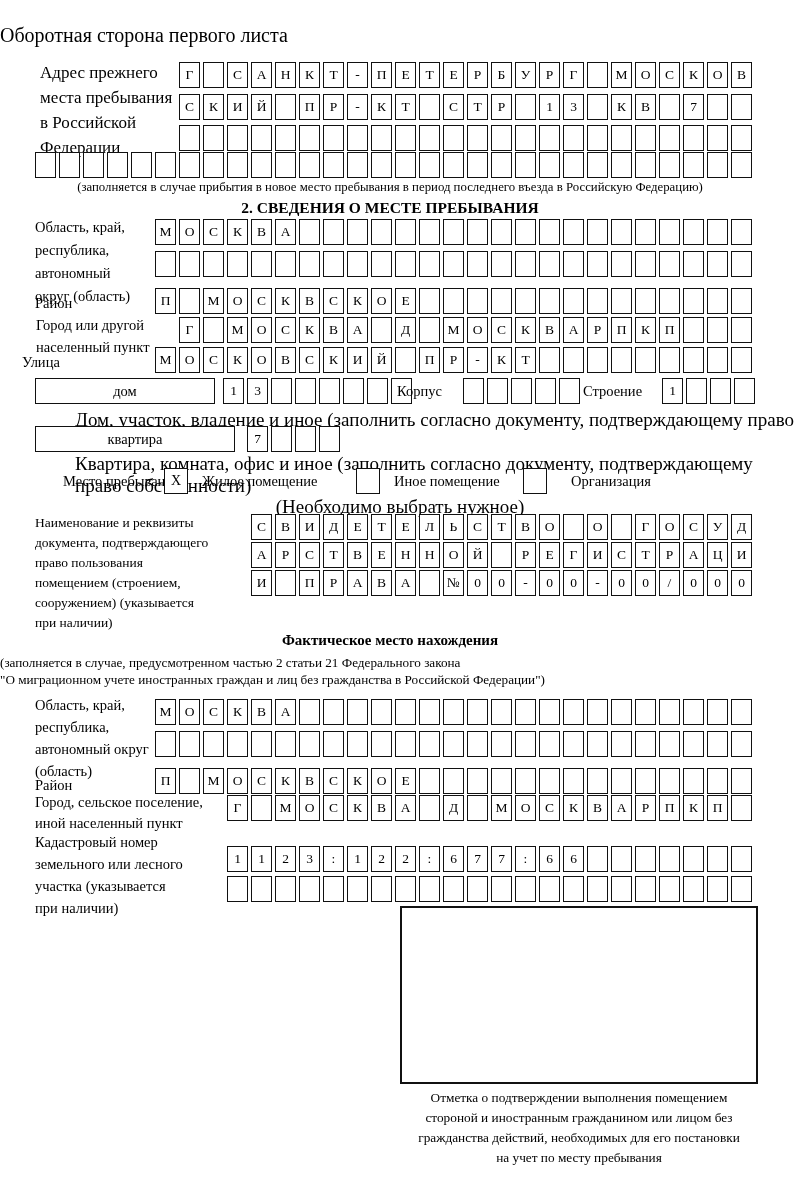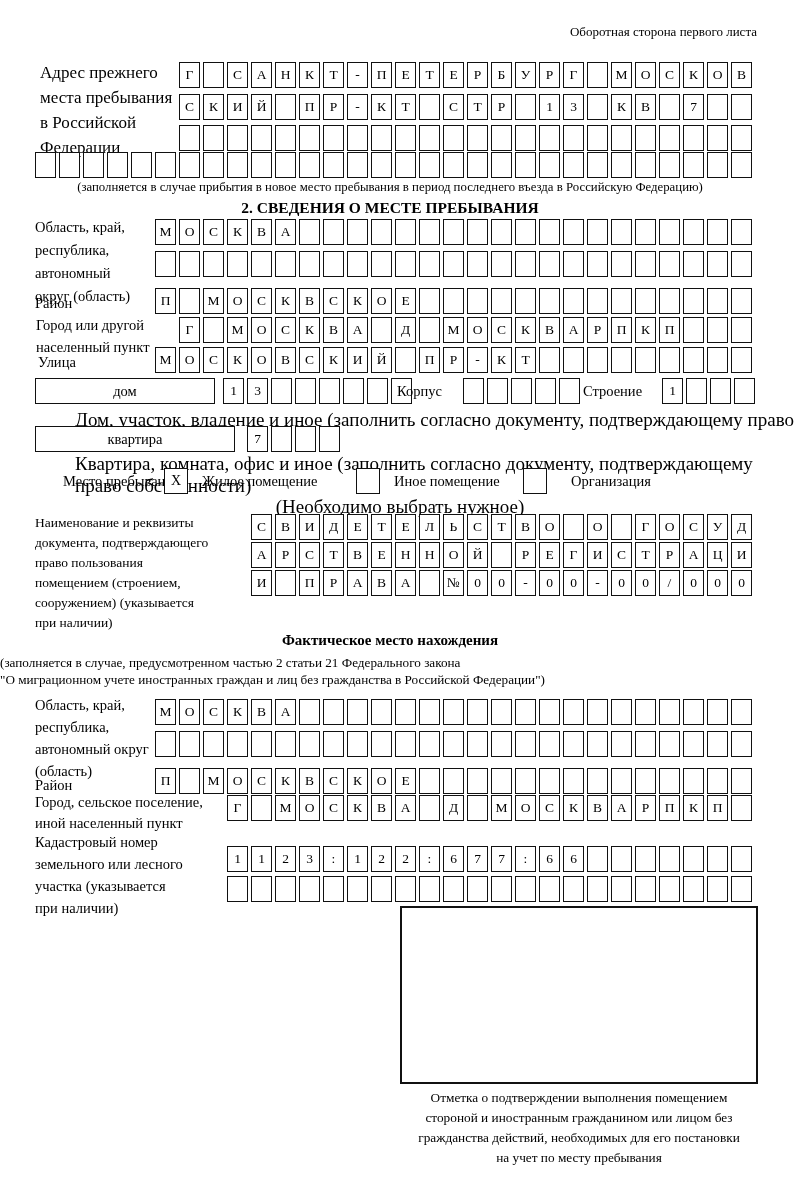--- a/index.html
+++ b/index.html
@@ -12,21 +12,21 @@
   .cell{box-sizing:border-box;width:21px;height:26px;margin-right:3px;
         border:1.5px solid #111;display:flex;align-items:center;justify-content:center;
         font-size:13.5px;font-family:"Liberation Serif", serif;flex:0 0 auto;background:#fff;}
   .widebox{box-sizing:border-box;height:26px;border:1.5px solid #111;
         display:flex;align-items:center;justify-content:center;font-size:14.5px;background:#fff;}
   .chkbox{box-sizing:border-box;width:24px;height:26px;border:1.5px solid #111;
         display:flex;align-items:center;justify-content:center;font-size:14px;background:#fff;}
   .caption{font-size:12.8px;}
   .caption-c{font-size:13.2px;}
   .hdr{font-weight:bold;font-size:15.5px;text-align:center;}
-  .title{font-size:13px;text-align:right;}
+  .title{font-size:20px;text-align:left;}
   .note-l{font-size:19px;margin-left:40px;}
   .doc-lbl{font-size:13.5px;line-height:20px;}
   .conf{font-size:13.3px;line-height:20px;text-align:center;}
   .bigbox{box-sizing:border-box;border:2px solid #111;background:#fff;}
 </style>
 </head>
 <body>
 
 <div class="page">
 
@@ -268,21 +268,21 @@
       <span class="cell">А</span>
       <span class="cell">Р</span>
       <span class="cell">П</span>
       <span class="cell">К</span>
       <span class="cell">П</span>
       <span class="cell"></span>
       <span class="cell"></span>
       <span class="cell"></span>
     </div>
 
-  <div class="abs lbl-sm" style="left:38px;top:351px;">Улица</div>
+  <div class="abs lbl-sm" style="left:22px;top:351px;">Улица</div>
   <div class="abs grid" style="left:155px;top:347px;">
       <span class="cell">М</span>
       <span class="cell">О</span>
       <span class="cell">С</span>
       <span class="cell">К</span>
       <span class="cell">О</span>
       <span class="cell">В</span>
       <span class="cell">С</span>
       <span class="cell">К</span>
       <span class="cell">И</span>

